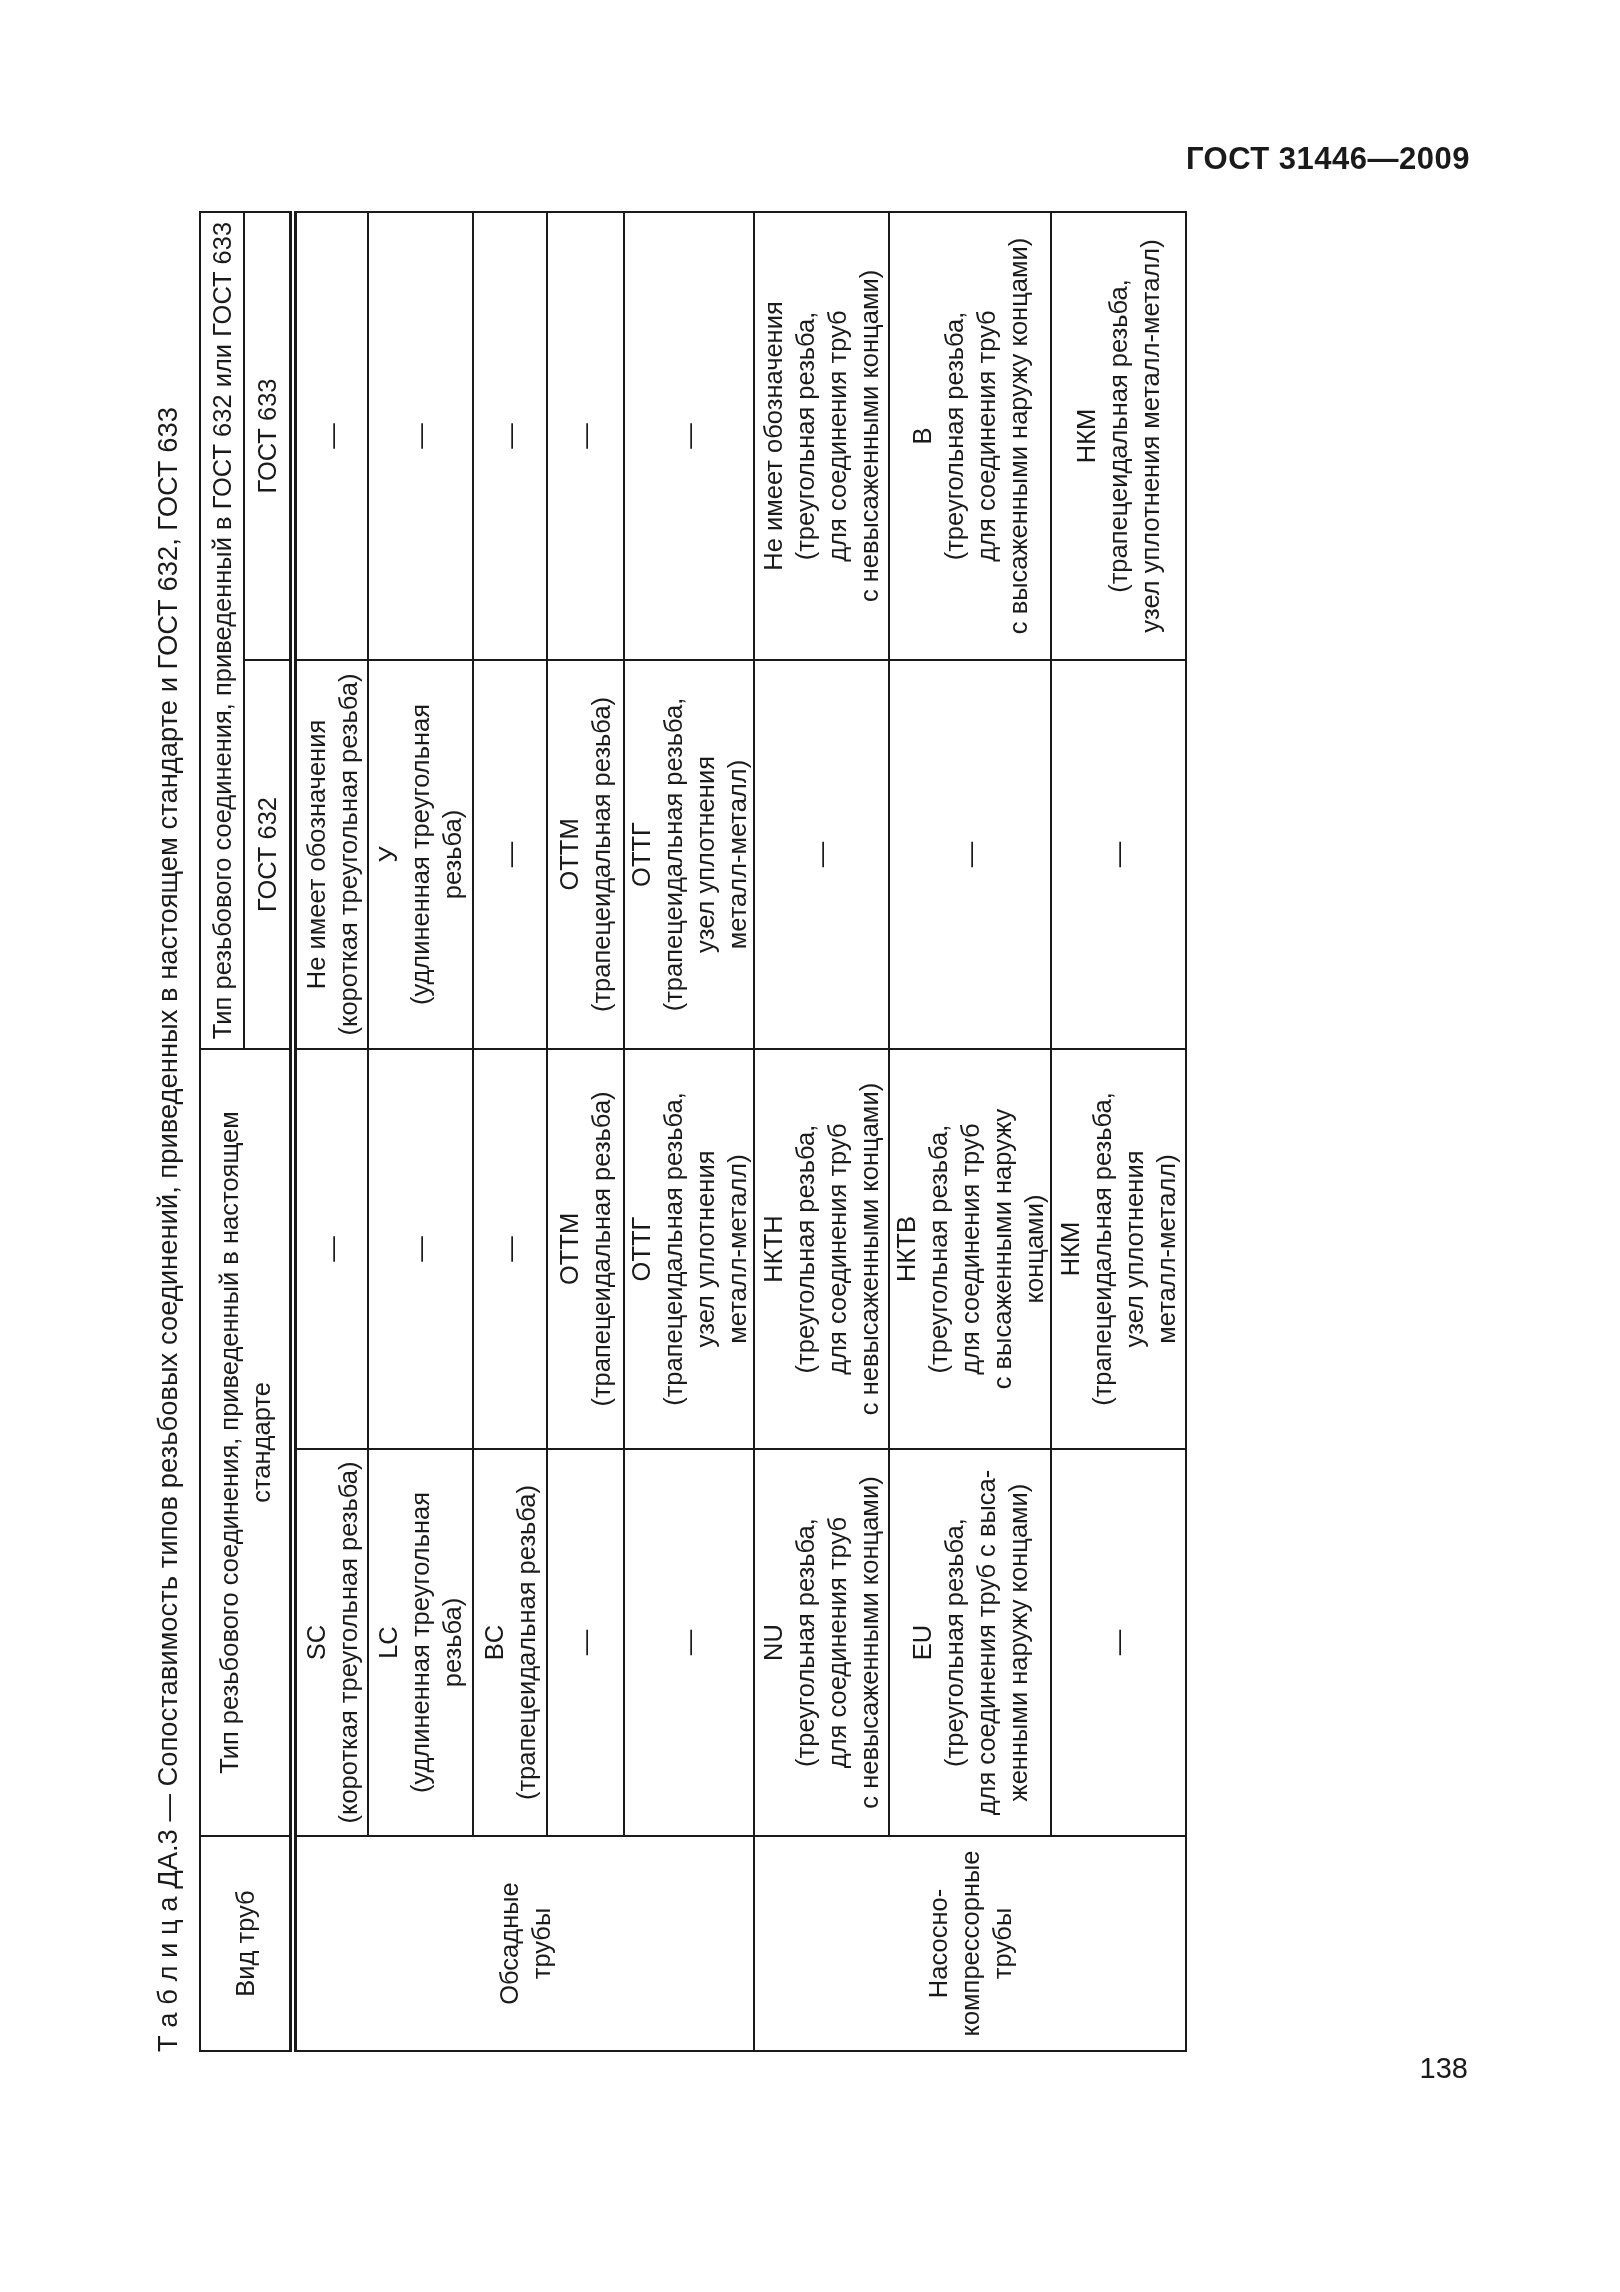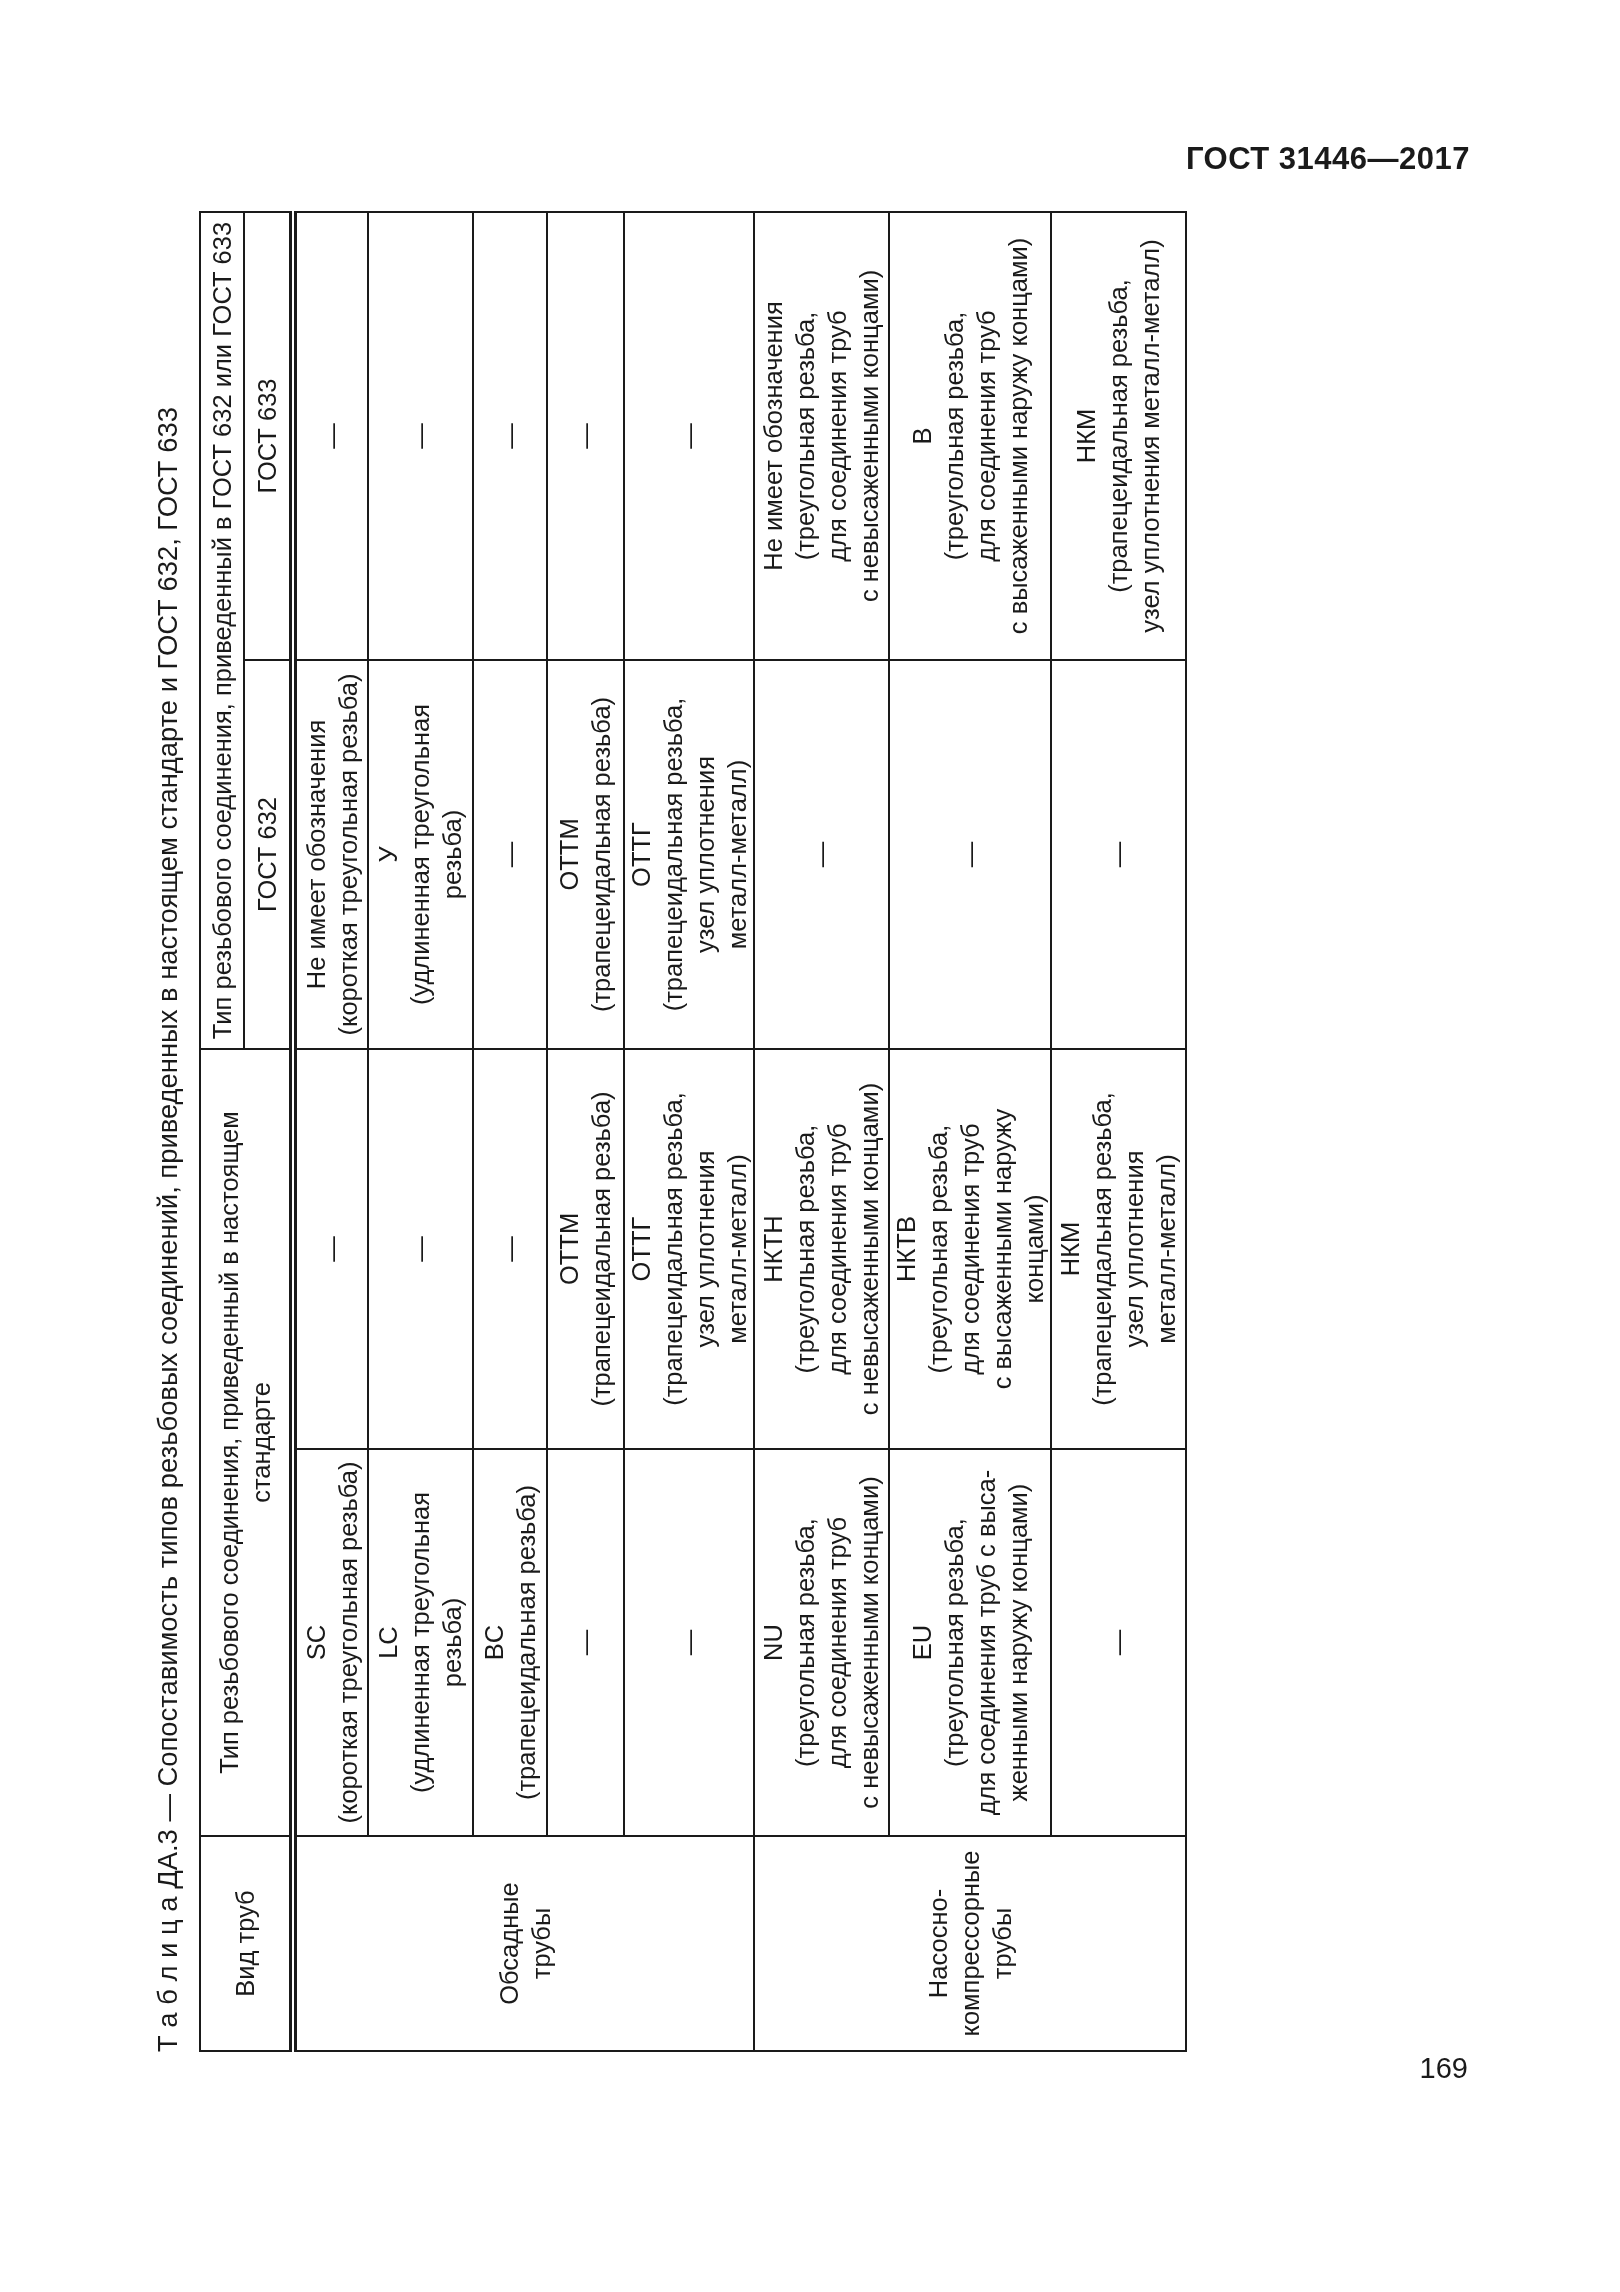--- a/index.html
+++ b/index.html
@@ -56,21 +56,21 @@
   }
   .hdr-bottom { border-bottom: 8.8px double #1a1a1a !important; }
   .group-cell {
     vertical-align: top;
     padding-top: 7.8px;
   }
 </style>
 </head>
 <body>
 
-<div class="doc-header">ГОСТ 31446—2017</div>
+<div class="doc-header">ГОСТ 31446—2009</div>
 
 <div class="rotated-block">
   <div class="table-title">Т а б л и ц а   ДА.3 — Сопоставимость типов резьбовых соединений, приведенных в настоящем стандарте и ГОСТ 632, ГОСТ 633</div>
 
   <table class="cmp">
     <colgroup>
       <col style="width:215px">
       <col style="width:387px">
       <col style="width:400px">
       <col style="width:389px">
@@ -177,14 +177,14 @@
 металл-металл)</td>
         <td>—</td>
         <td>НКМ
 (трапецеидальная резьба,
 узел уплотнения металл-металл)</td>
       </tr>
     </tbody>
   </table>
 </div>
 
-<div class="page-number">169</div>
+<div class="page-number">138</div>
 
 
 </body></html>

